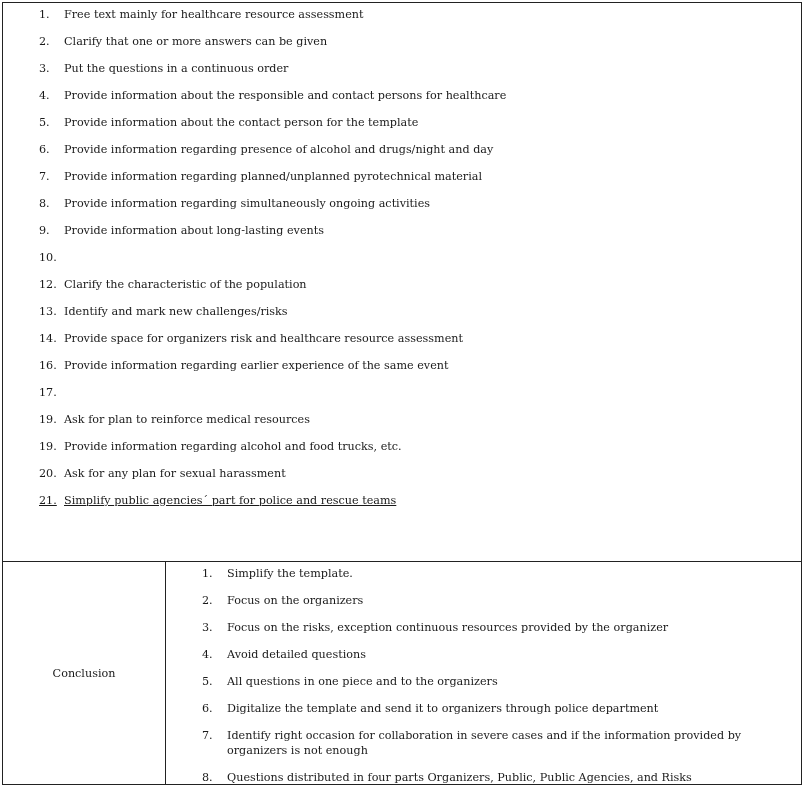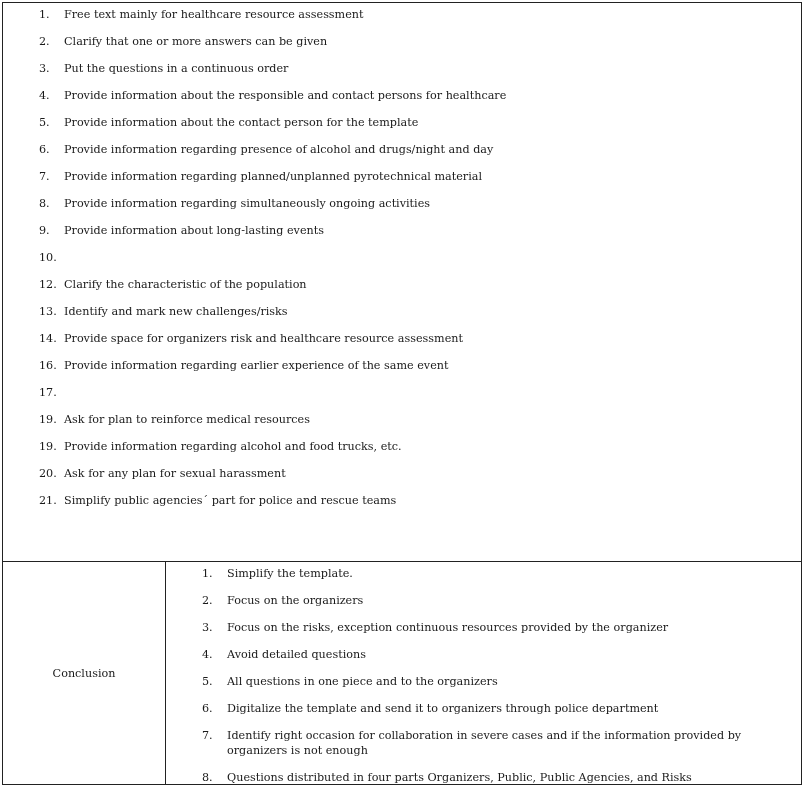--- a/index.html
+++ b/index.html
@@ -56,21 +56,21 @@
     }
     .item .num {
       width: 25px;
       flex: 0 0 25px;
     }
     .item .txt {
       flex: 1;
     }
     .final .items-cell { padding-top: 4px; padding-bottom: 1px; }
     .final .item { margin-bottom: 12px; }
-    .final .item:last-child { margin-bottom: 0; }
+    .final .item:last-child { margin-bottom: 0; text-decoration: underline; }
     .concl .items-cell { padding-top: 4px; padding-bottom: 3px; }
     .concl .item { margin-bottom: 12px; }
     .concl .item:last-child { margin-bottom: 0; }
     .final { height: 558px; }
     .concl { height: 222px; }
   </style>
 </head>
 <body>
 
 <div class="tbl">

